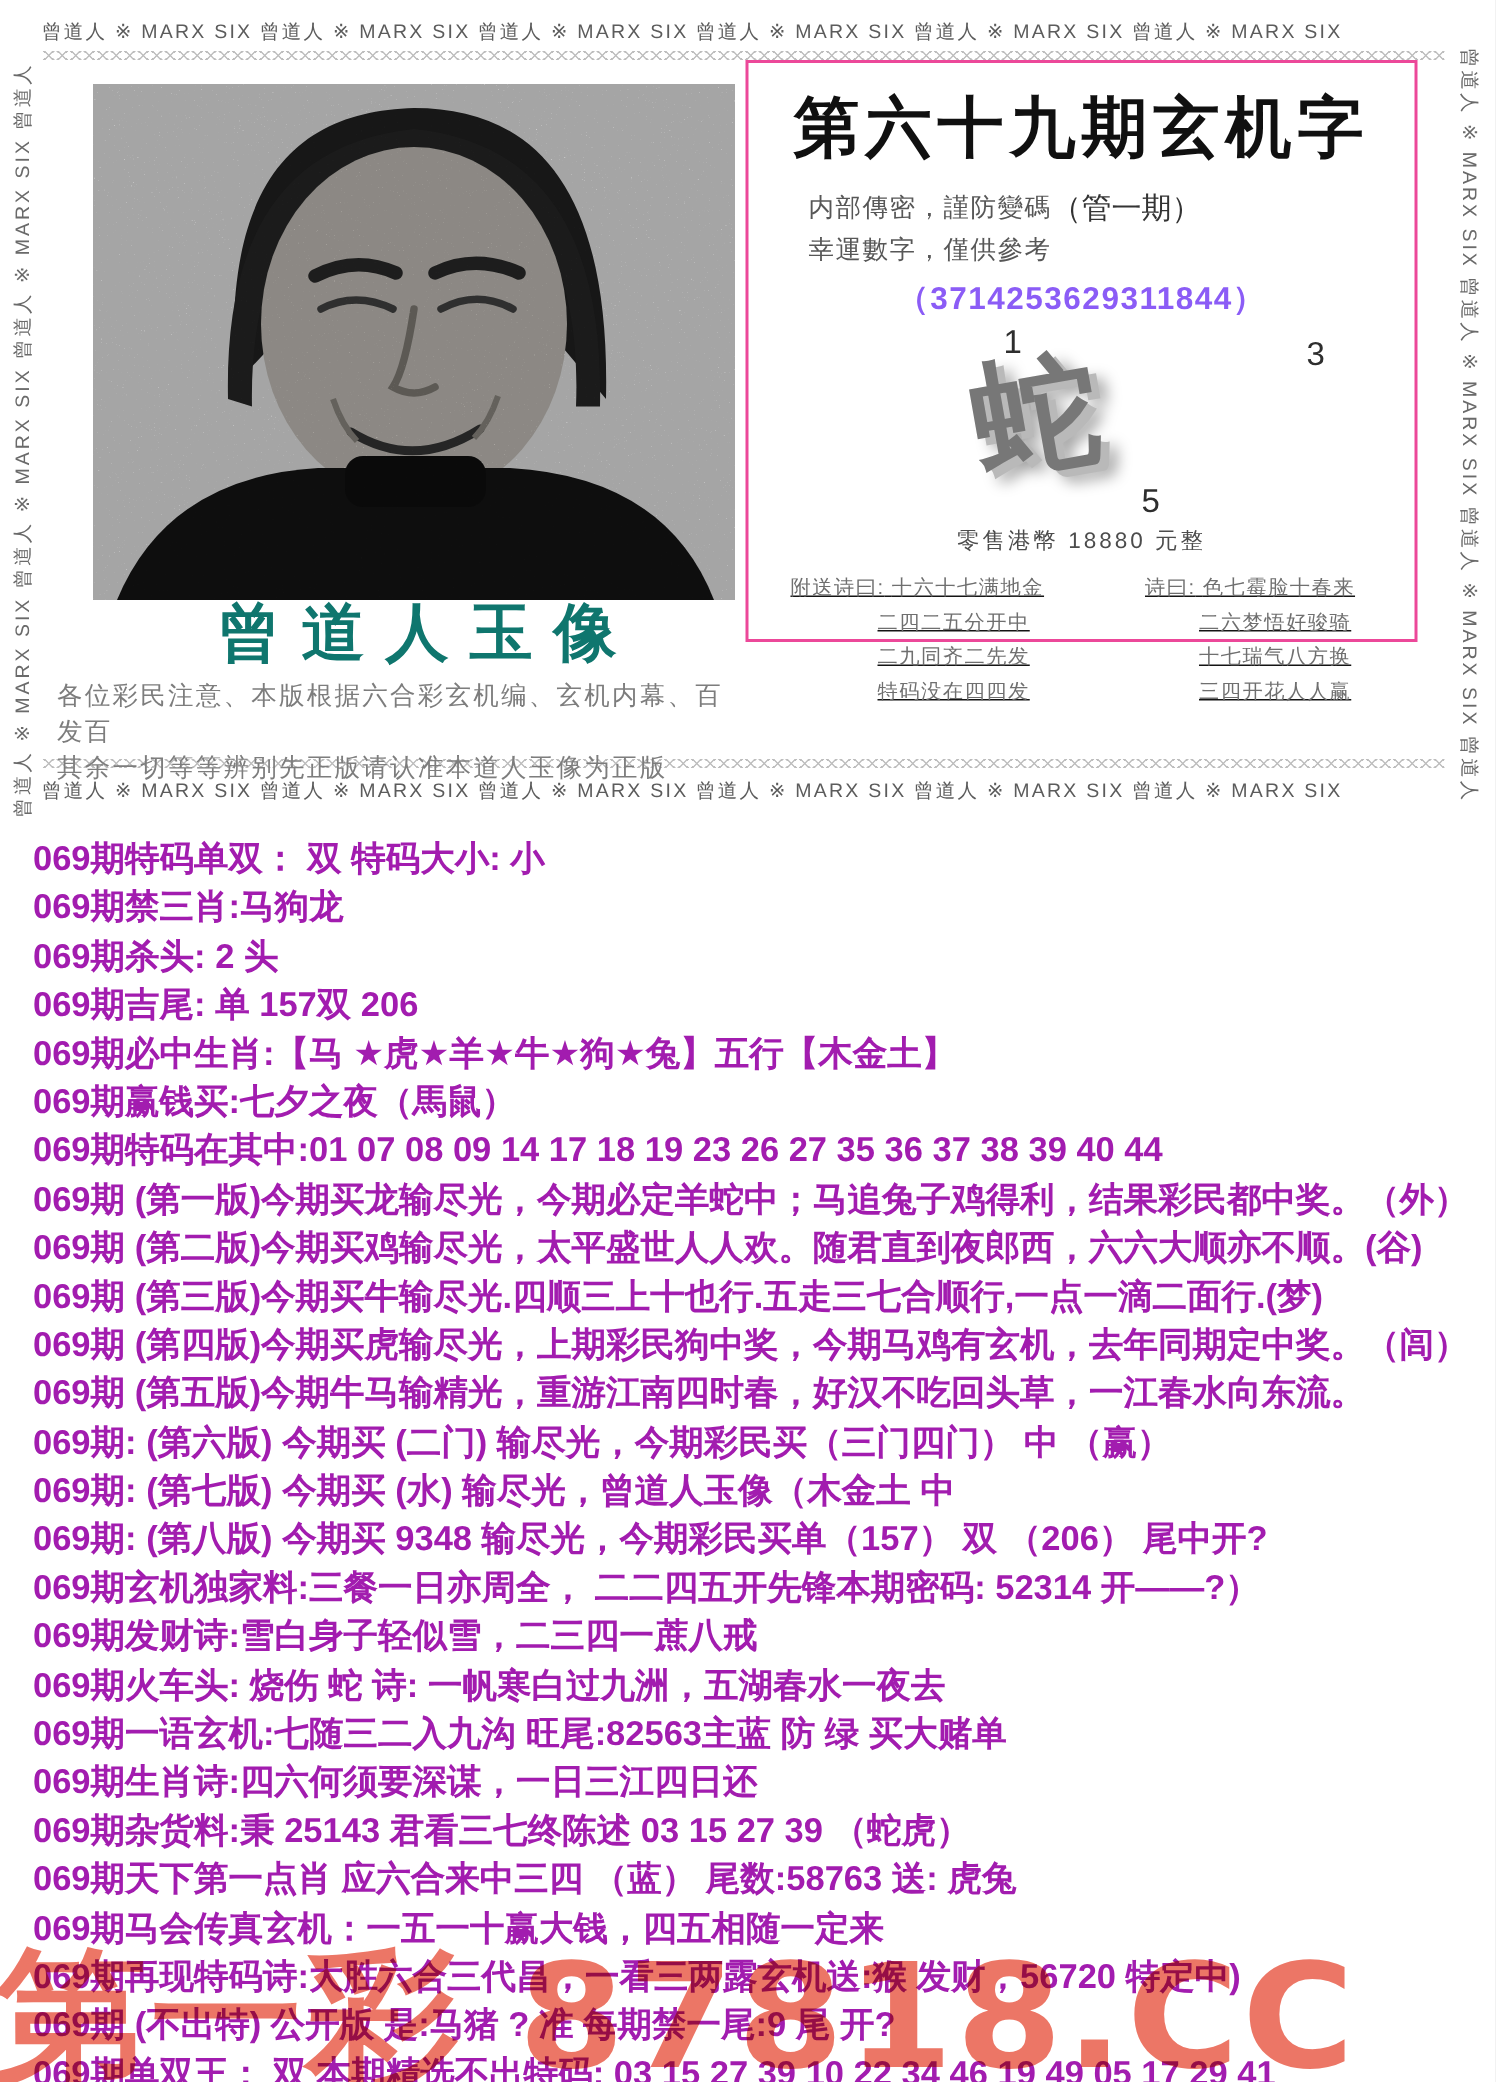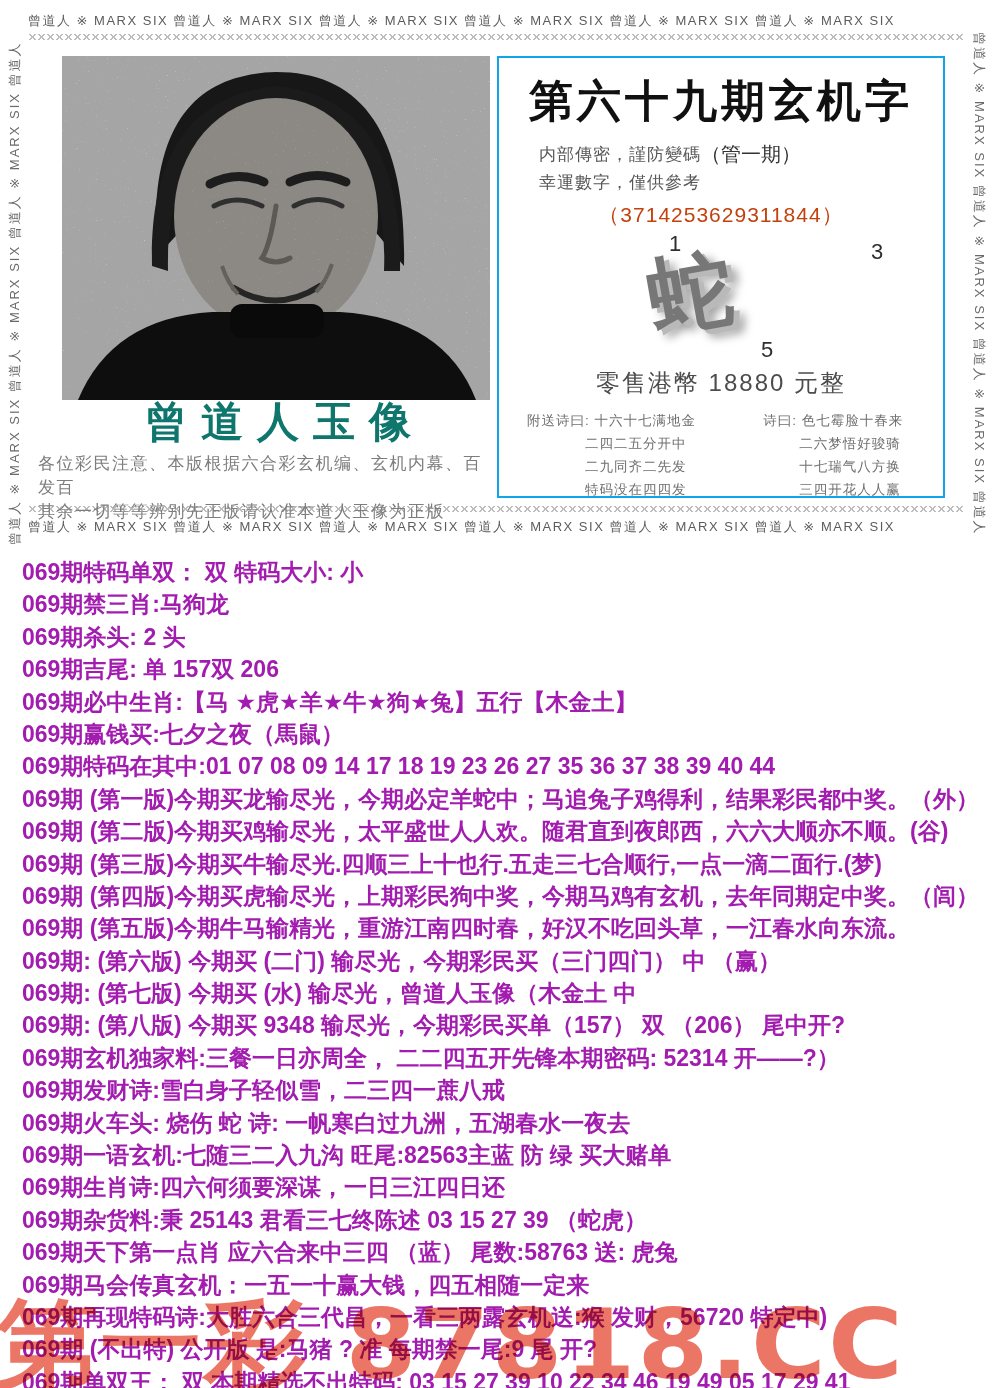--- a/index.html
+++ b/index.html
@@ -25,43 +25,43 @@
   .side-left{left:6px;top:545px;transform:rotate(-90deg);transform-origin:0 0;}
   .side-right{left:988px;top:32px;transform:rotate(90deg);transform-origin:0 0;}
   
   .portrait{position:absolute;left:62px;top:56px;width:428px;height:344px;}
   .caption{position:absolute;left:70px;top:394px;width:430px;text-align:center;
     font-size:42px;font-weight:700;letter-spacing:14px;color:#0f766e;
     font-family:"DejaVu Serif","Liberation Serif",serif;}
   .disclaimer{position:absolute;left:38px;top:452px;width:460px;
     font-size:17px;line-height:24px;letter-spacing:1.5px;color:#7d7d7d;}
   
-  .infobox{position:absolute;left:497px;top:56px;width:448px;height:442px;
-    border:2px solid #0ea5e9;box-sizing:border-box;background:#fff;}
+  .infobox{position:absolute;left:497px;top:40px;width:448px;height:388px;
+    border:2px solid #ec4899;box-sizing:border-box;background:#fff;}
   .ib-title{margin-top:14px;text-align:center;font-size:44px;font-weight:800;
     letter-spacing:4px;color:#101010;
     font-family:"DejaVu Serif","Liberation Serif",serif;}
   .ib-meta{display:flex;align-items:flex-start;
     padding:10px 30px 0 40px;}
   .ib-meta-left{font-size:17px;line-height:28px;color:#575757;letter-spacing:1px;}
   .ib-meta-right{font-size:20px;color:#333;}
-  .ib-lucky{text-align:center;font-size:21px;color:#c2410c;letter-spacing:1px;
-    margin-top:4px;}
+  .ib-lucky{text-align:center;font-size:21px;color:#8b5cf6;letter-spacing:1px;
+    margin-top:4px;font-weight:bold;}
   .snake{position:relative;height:138px;}
   .snake-char{position:absolute;left:150px;top:8px;font-size:84px;font-weight:800;
     color:#777;transform:rotate(-10deg);
     text-shadow:5px 5px 0 #b9b9b9,9px 9px 10px #9a9a9a;
     font-family:"DejaVu Serif","Liberation Serif",serif;}
   .snake-n{position:absolute;font-size:22px;color:#2e2e2e;}
   .sn1{left:170px;top:2px;}
   .sn2{left:372px;top:10px;}
   .sn3{left:262px;top:108px;}
-  .ib-price{text-align:center;font-size:24px;color:#4c4c4c;
+  .ib-price{text-align:center;font-size:15px;color:#4c4c4c;
     letter-spacing:2px;margin-top:0;}
-  .poems{display:flex;padding:10px 18px 0 28px;gap:22px;}
+  .poems{display:flex;padding:10px 18px 0 28px;gap:22px;text-decoration:underline;}
   .poem{font-size:13.5px;line-height:23px;color:#6f6f6f;letter-spacing:1px;}
   .poem-l{width:57%;}
   .poem-r{width:43%;}
   .poem .indent{padding-left:58px;}
   .poem-r .indent{padding-left:36px;}
   .guess{margin-top:6px;text-align:center;font-size:13.5px;line-height:21px;
     color:#6f6f6f;letter-spacing:1px;}
   .guess .gap{display:inline-block;width:26px;}
   
   .body-lines{position:absolute;left:22px;top:556px;right:4px;}

